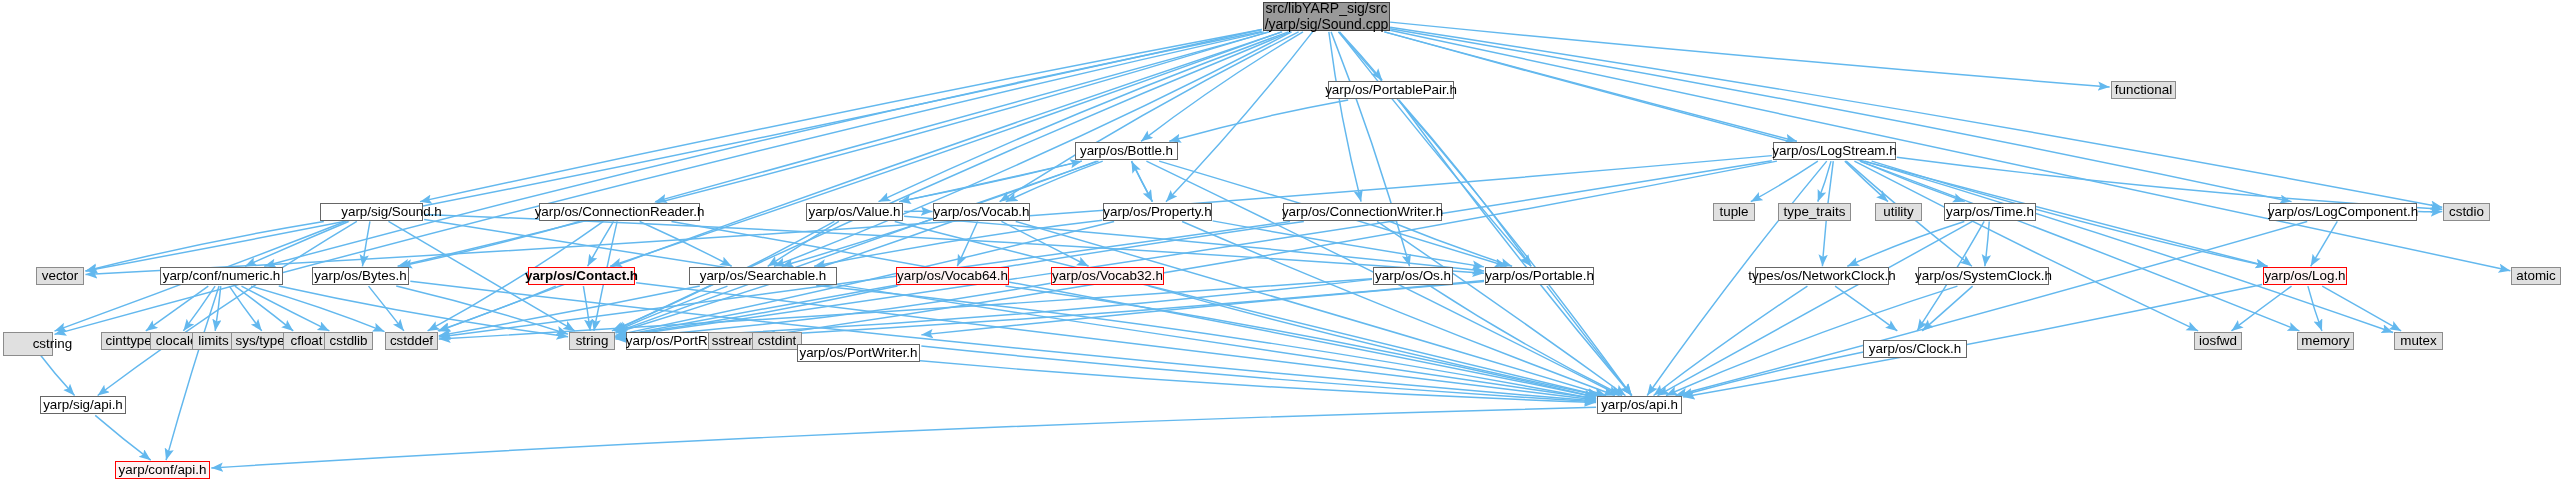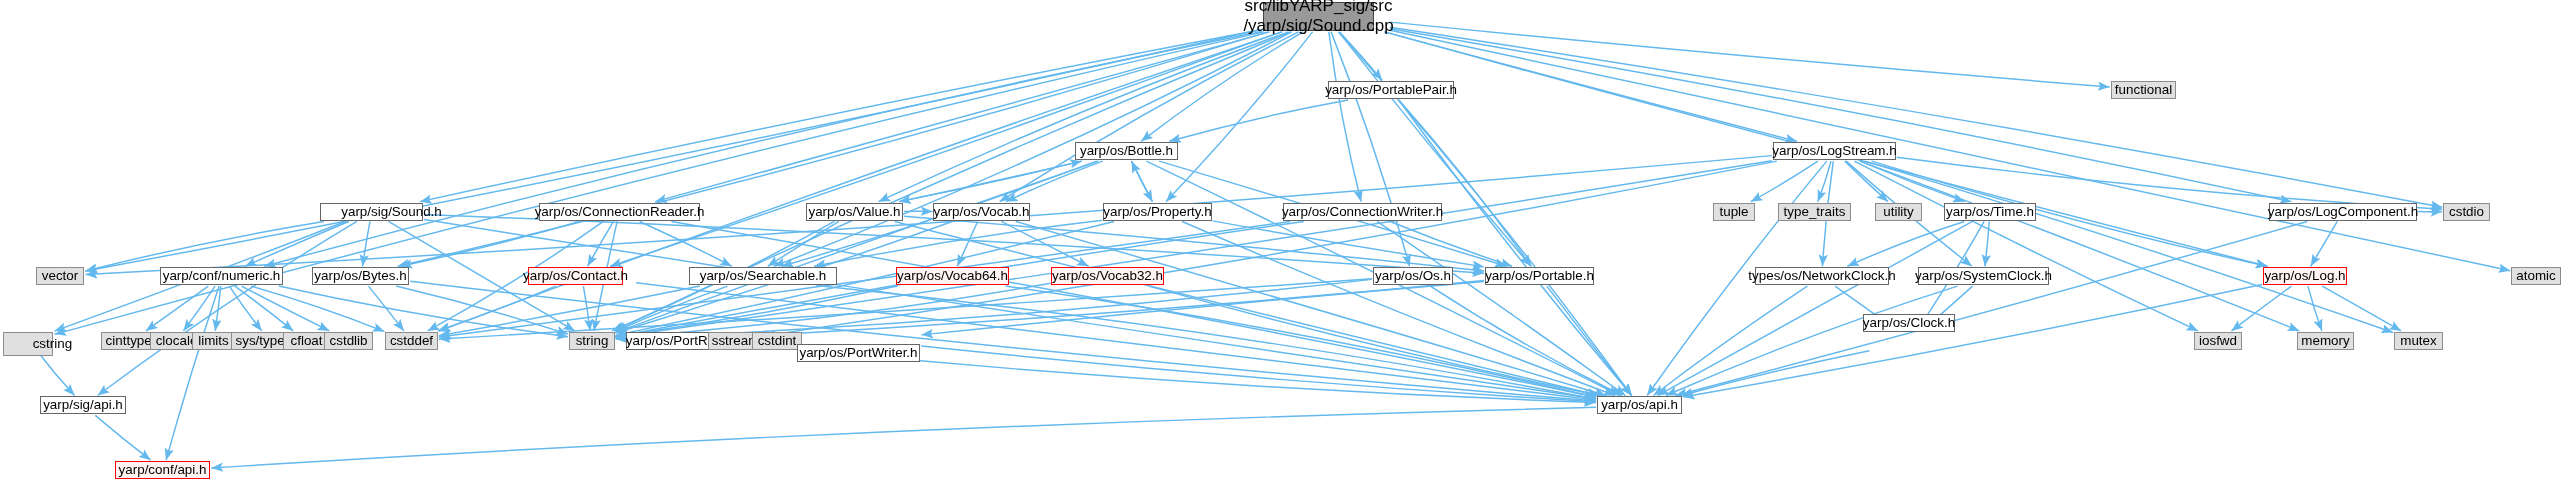--- a/index.html
+++ b/index.html
@@ -169,42 +169,42 @@
       <path d="M2677.3,257.0 Q2311.9,362.3 1944.2,459.0" fill="none" stroke="#63b8ee" stroke-width="1.7" marker-end="url(#ah)"></path>
       <path d="M2659.1,332.0 Q2624.0,357.6 2589.4,384.0" fill="none" stroke="#63b8ee" stroke-width="1.7" marker-end="url(#ah)"></path>
       <path d="M2678.1,332.0 Q2685.0,358.4 2694.4,384.0" fill="none" stroke="#63b8ee" stroke-width="1.7" marker-end="url(#ah)"></path>
       <path d="M2694.7,332.0 Q2740.6,357.8 2786.3,384.0" fill="none" stroke="#63b8ee" stroke-width="1.7" marker-end="url(#ah)"></path>
       <path d="M2625.0,330.1 Q2290.2,401.8 1953.0,460.7" fill="none" stroke="#63b8ee" stroke-width="1.7" marker-end="url(#ah)"></path>
       <path d="M110.3,482.0 Q141.7,508.9 174.7,534.0" fill="none" stroke="#63b8ee" stroke-width="1.7" marker-end="url(#ah)"></path>
       <path d="M42.7,407.0 Q63.3,434.0 86.3,459.0" fill="none" stroke="#63b8ee" stroke-width="1.7" marker-end="url(#ah)"></path>
       <path d="M1852.0,472.7 Q1047.8,492.9 245.0,543.0" fill="none" stroke="#63b8ee" stroke-width="1.7" marker-end="url(#ah)"></path>
     </svg>
   <div id="nodes">
-      <div class="node root" style="left: 1263px; top: 1.7px; width: 111px; height: 29px; font-size: 17px;">src/libYARP_sig/src
+      <div class="node root" style="left: 1263px; top: 1.7px; width: 127px; height: 29px; font-size: 14px;">src/libYARP_sig/src
 /yarp/sig/Sound.cpp</div>
       <div class="node sys" style="left: 2111px; top: 81px; width: 65px; height: 18px;">functional</div>
       <div class="node" style="left: 1328px; top: 81px; width: 126px; height: 18px;">yarp/os/PortablePair.h</div>
       <div class="node" style="left: 1773px; top: 142px; width: 123px; height: 18px;">yarp/os/LogStream.h</div>
       <div class="node" style="left: 1075px; top: 142px; width: 103px; height: 18px;">yarp/os/Bottle.h</div>
       <div class="node" style="left: 320px; top: 203px; width: 103px; height: 18px; padding-left: 40px;">yarp/sig/Sound.h</div>
       <div class="node" style="left: 539px; top: 203px; width: 161px; height: 18px;">yarp/os/ConnectionReader.h</div>
       <div class="node" style="left: 806px; top: 203px; width: 97px; height: 18px;">yarp/os/Value.h</div>
       <div class="node" style="left: 933px; top: 203px; width: 97px; height: 18px;">yarp/os/Vocab.h</div>
       <div class="node" style="left: 1103px; top: 203px; width: 109px; height: 18px;">yarp/os/Property.h</div>
       <div class="node" style="left: 1283px; top: 203px; width: 159px; height: 18px;">yarp/os/ConnectionWriter.h</div>
       <div class="node" style="left: 2269px; top: 203px; width: 148px; height: 18px;">yarp/os/LogComponent.h</div>
       <div class="node sys" style="left: 2443px; top: 203px; width: 47px; height: 18px;">cstdio</div>
       <div class="node sys" style="left: 1713px; top: 203px; width: 42px; height: 18px;">tuple</div>
       <div class="node sys" style="left: 1778px; top: 203px; width: 73px; height: 18px;">type_traits</div>
       <div class="node sys" style="left: 1875px; top: 203px; width: 47px; height: 18px;">utility</div>
       <div class="node" style="left: 1944px; top: 203px; width: 92px; height: 18px;">yarp/os/Time.h</div>
       <div class="node sys" style="left: 36px; top: 267px; width: 48px; height: 18px;">vector</div>
       <div class="node" style="left: 160px; top: 267px; width: 123px; height: 18px;">yarp/conf/numeric.h</div>
       <div class="node" style="left: 312px; top: 267px; width: 97px; height: 18px;">yarp/os/Bytes.h</div>
-      <div class="node hl" style="left: 528px; top: 267px; width: 95px; height: 18px;">yarp/os/Contact.h</div>
+      <div class="node hl" style="left: 528px; top: 267px; width: 107px; height: 18px; font-weight: bold;">yarp/os/Contact.h</div>
       <div class="node" style="left: 689px; top: 267px; width: 148px; height: 18px;">yarp/os/Searchable.h</div>
       <div class="node hl" style="left: 896px; top: 267px; width: 113px; height: 18px;">yarp/os/Vocab64.h</div>
       <div class="node hl" style="left: 1051px; top: 267px; width: 113px; height: 18px;">yarp/os/Vocab32.h</div>
       <div class="node" style="left: 1373px; top: 267px; width: 80px; height: 18px;">yarp/os/Os.h</div>
       <div class="node" style="left: 1485px; top: 267px; width: 109px; height: 18px;">yarp/os/Portable.h</div>
       <div class="node" style="left: 1755px; top: 267px; width: 134px; height: 18px;">types/os/NetworkClock.h</div>
       <div class="node" style="left: 1918px; top: 267px; width: 131px; height: 18px;">yarp/os/SystemClock.h</div>
       <div class="node hl" style="left: 2263px; top: 267px; width: 84px; height: 18px;">yarp/os/Log.h</div>
       <div class="node sys" style="left: 2511px; top: 267px; width: 50px; height: 18px;">atomic</div>
       <div class="node sys" style="left: 3.4px; top: 332px; width: 50px; height: 24px; padding-left: 48px;">cstring</div>
@@ -213,21 +213,21 @@
       <div class="node sys" style="left: 192px; top: 332px; width: 43px; height: 18px;">limits</div>
       <div class="node sys" style="left: 231px; top: 332px; width: 76px; height: 18px;">sys/types.h</div>
       <div class="node sys" style="left: 283px; top: 332px; width: 47px; height: 18px;">cfloat</div>
       <div class="node sys" style="left: 324px; top: 332px; width: 49px; height: 18px;">cstdlib</div>
       <div class="node sys" style="left: 385px; top: 332px; width: 53px; height: 18px;">cstddef</div>
       <div class="node sys" style="left: 569px; top: 332px; width: 46px; height: 18px;">string</div>
       <div class="node" style="left: 626px; top: 332px; width: 126px; height: 18px;">yarp/os/PortReader.h</div>
       <div class="node sys" style="left: 708px; top: 332px; width: 55px; height: 18px;">sstream</div>
       <div class="node sys" style="left: 752px; top: 332px; width: 50px; height: 18px;">cstdint</div>
       <div class="node" style="left: 797px; top: 344px; width: 123px; height: 18px;">yarp/os/PortWriter.h</div>
-      <div class="node" style="left: 1863px; top: 314px; width: 92px; height: 18px; text-align: right;">yarp/os/Clock.h</div>
+      <div class="node" style="left: 1863px; top: 340px; width: 104px; height: 18px; text-align: right;">yarp/os/Clock.h</div>
       <div class="node sys" style="left: 2194px; top: 332px; width: 48px; height: 18px;">iosfwd</div>
       <div class="node sys" style="left: 2297px; top: 332px; width: 57px; height: 18px;">memory</div>
       <div class="node sys" style="left: 2394px; top: 332px; width: 49px; height: 18px;">mutex</div>
       <div class="node" style="left: 40px; top: 396px; width: 86px; height: 18px;">yarp/sig/api.h</div>
       <div class="node" style="left: 1597px; top: 396px; width: 85px; height: 18px;">yarp/os/api.h</div>
       <div class="node hl" style="left: 115px; top: 461px; width: 95px; height: 18px;">yarp/conf/api.h</div>
     </div>
 </div>
 
 

